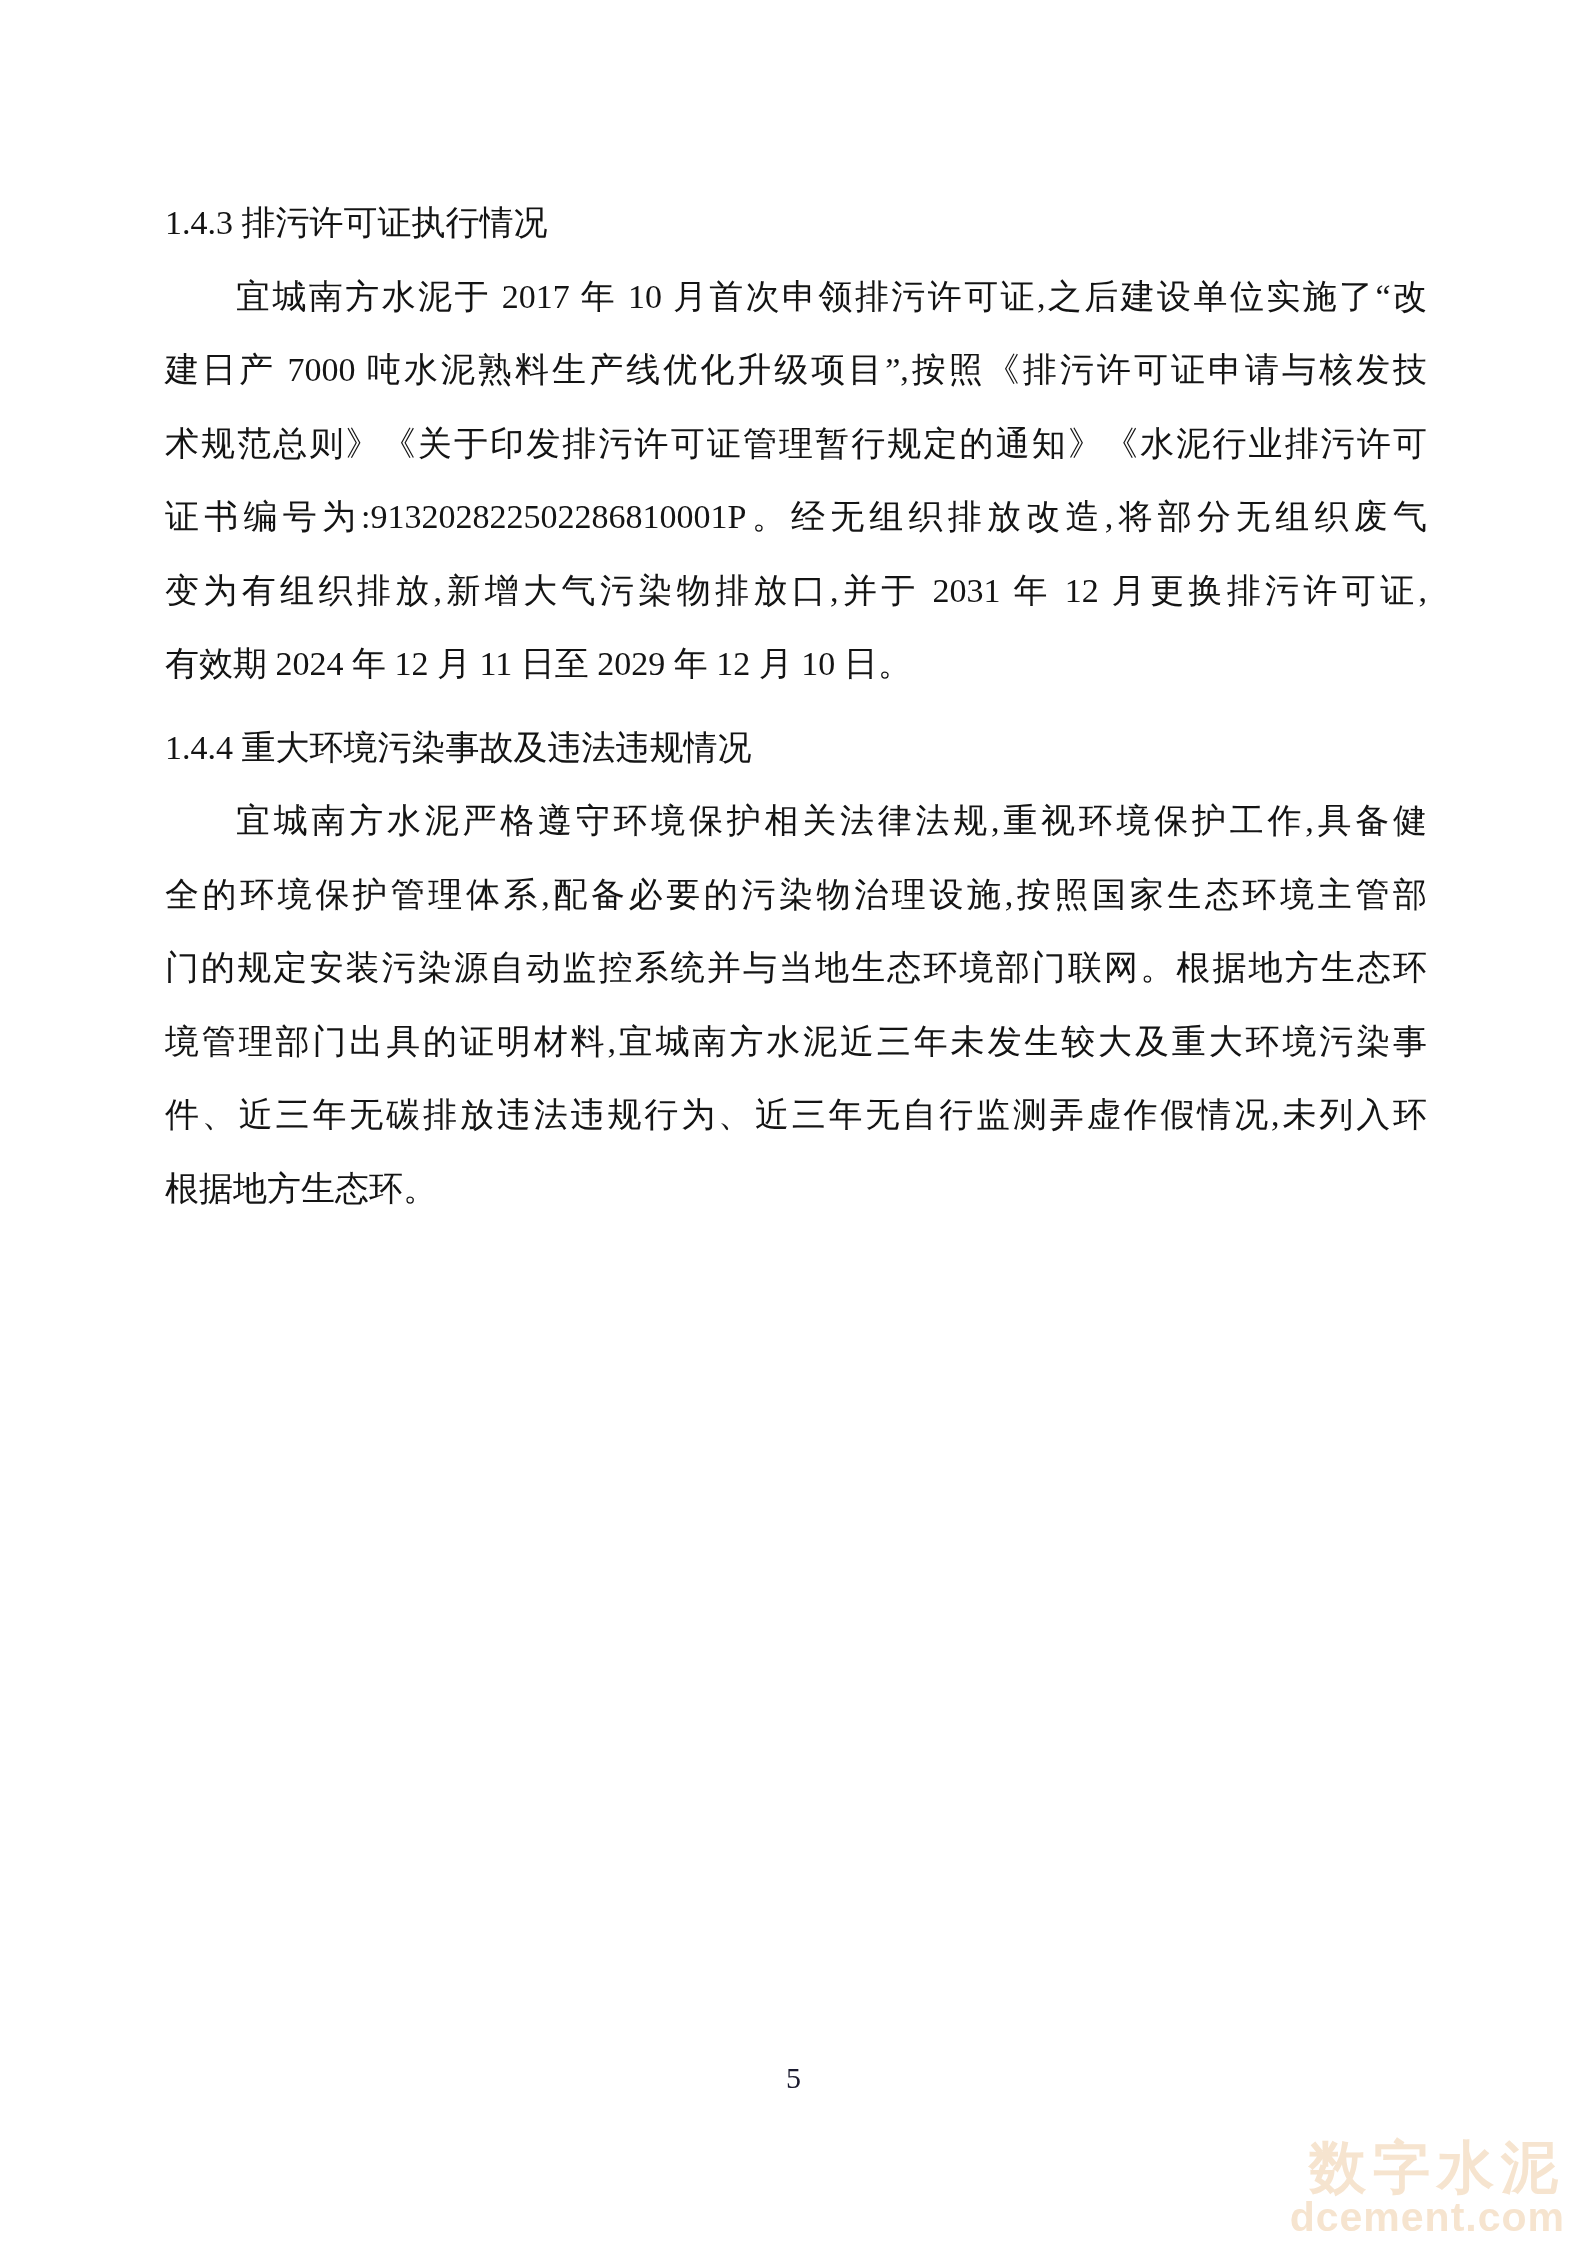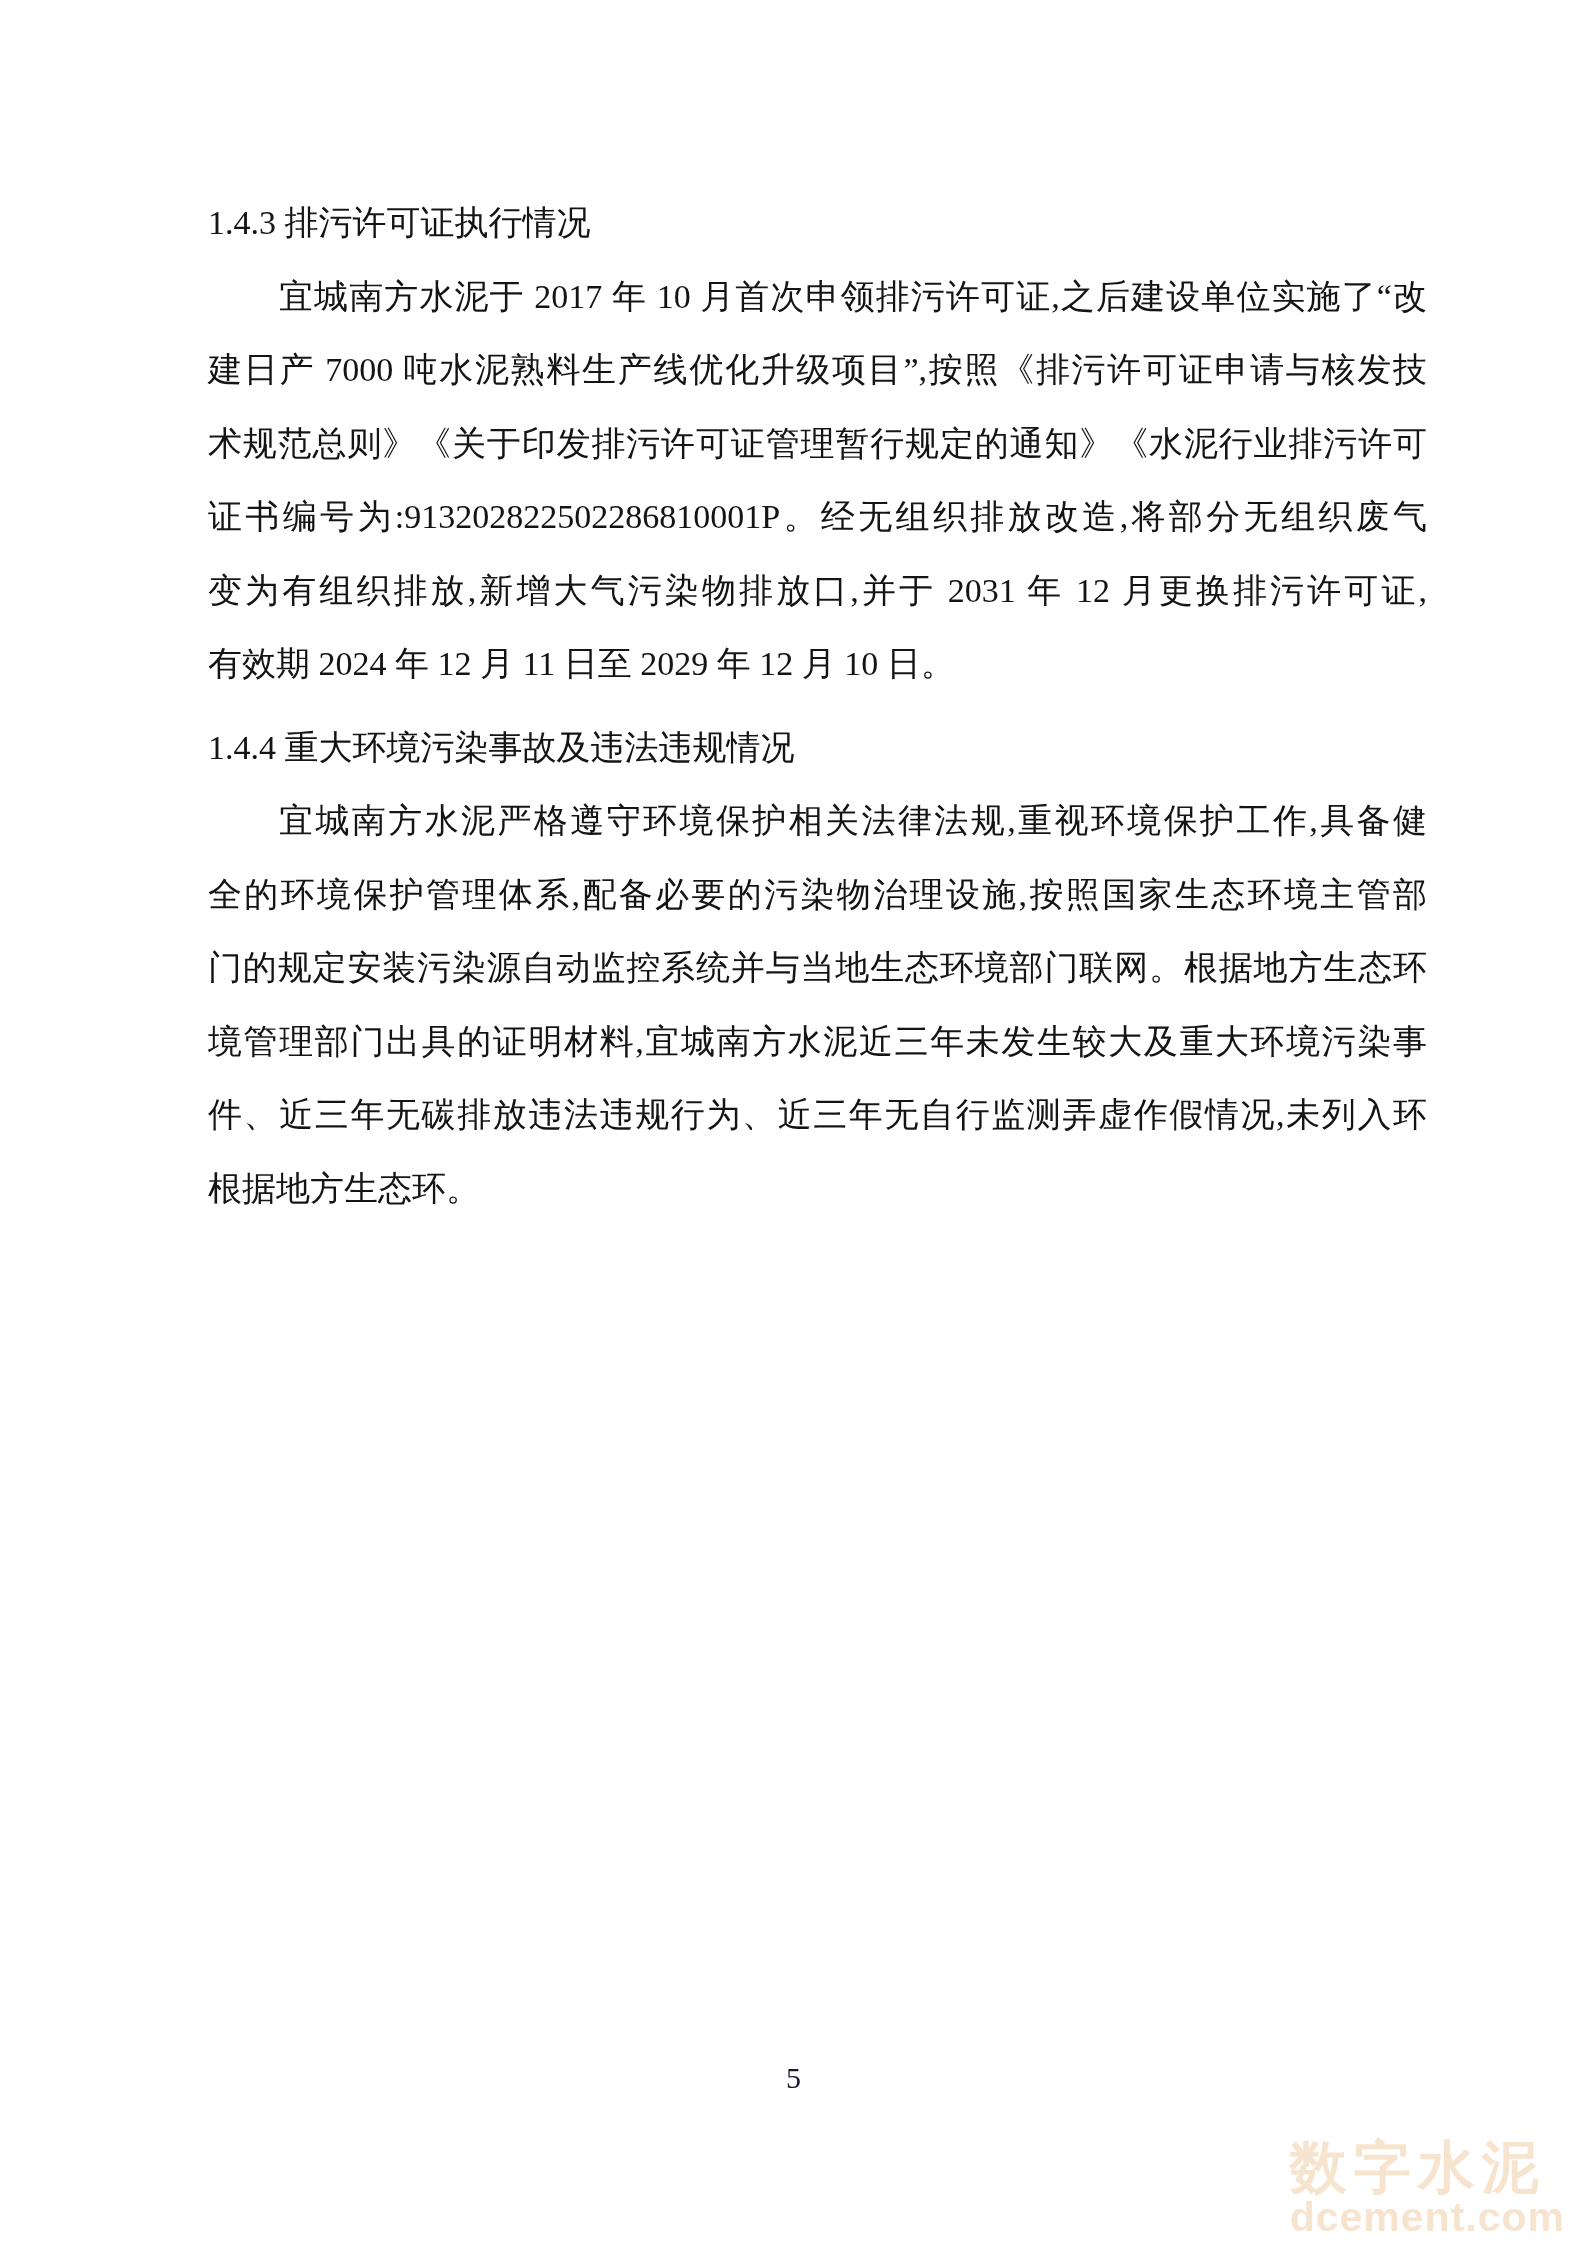--- a/index.html
+++ b/index.html
@@ -11,21 +11,20 @@
     position: relative;
     width: 1587px;
     height: 2245px;
     background: #ffffff;
     overflow: hidden;
     font-family: "Liberation Serif", "DejaVu Serif", serif;
     color: #141414;
   }
   .content {
     padding: 186px 160px 0 165px;
-    margin-left: 43px;
   }
   .line {
     font-size: 34px;
     line-height: 73.5px;
     height: 73.5px;
     white-space: normal;
   }
   .line.justify {
     text-align: justify;
     text-align-last: justify;
@@ -58,21 +57,21 @@
   }
   .pagenum {
     font-size: 30px;
     line-height: 40px;
     color: #1a1a2e;
   }
   .watermark {
     position: absolute;
     right: 22px;
     bottom: 6px;
-    text-align: left;
+    text-align: right;
     color: #f6e4cf;
     font-family: "Liberation Sans", "DejaVu Sans", sans-serif;
     font-weight: bold;
     user-select: none;
   }
   .wm-cn {
     font-size: 57px;
     line-height: 1.0;
     letter-spacing: 7px;
   }

